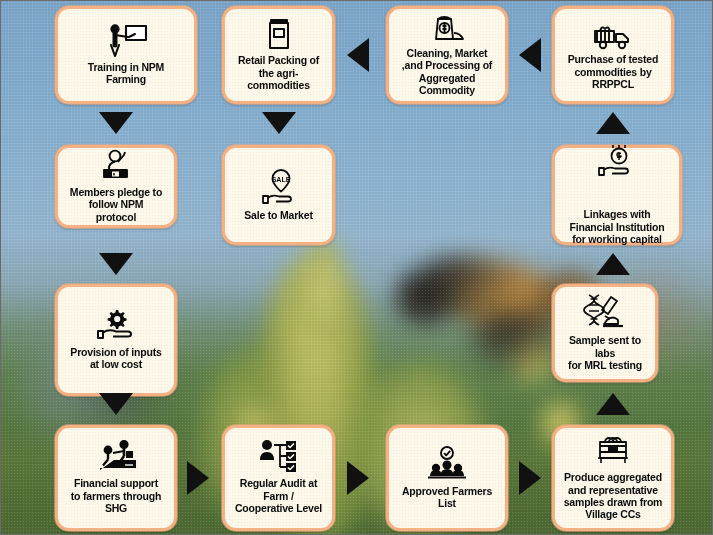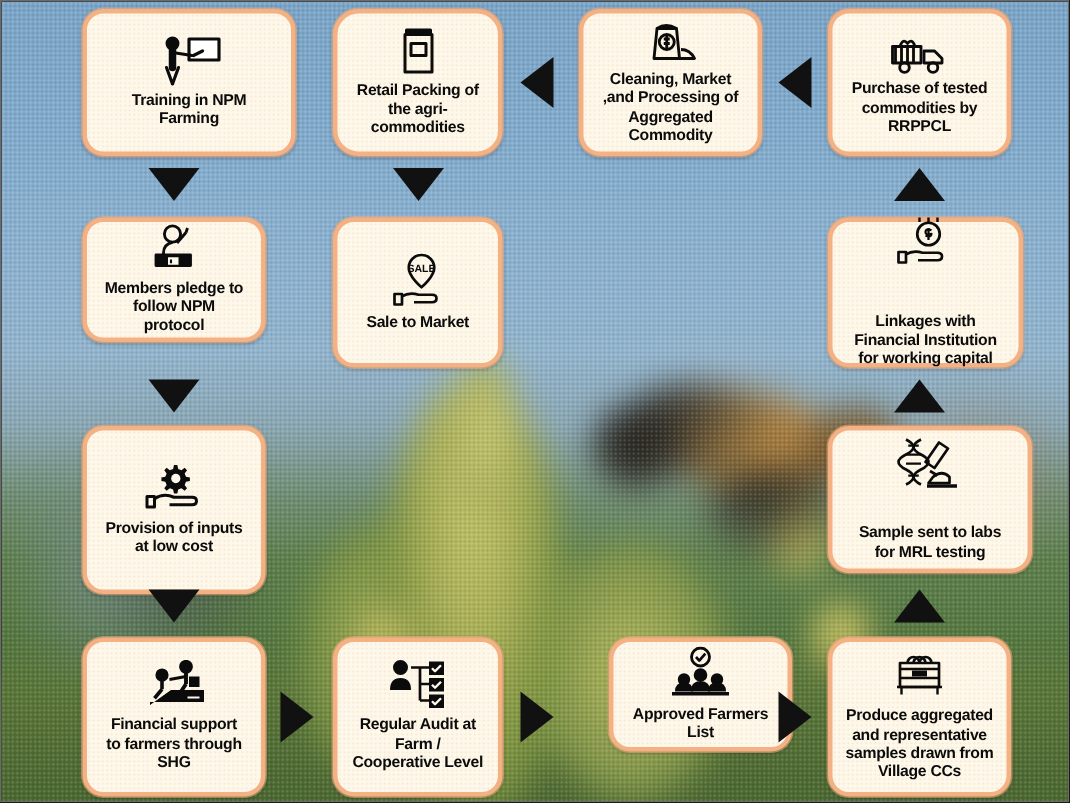--- a/index.html
+++ b/index.html
@@ -188,21 +188,21 @@
         <path d="M11 9 v12" stroke-width="5"></path>
         <path d="M11 11 L24 13"></path>
         <path d="M7 21 L11 32 M15 21 L11 32"></path>
         <path d="M25 13 L31 10"></path>
       </svg>
     </span>
     <div class="lbl">Training in NPM
 Farming</div>
   </div>
 
-  <div class="node" style="left:221px; top:5px;  width:113px; height:98px;border-radius:17px;">
+  <div class="node" style="left:221px; top:5px;  width:113px; height:98px;">
     <span class="ico">
       <svg width="30" height="34" viewBox="0 0 30 34" fill="none" stroke="#0b0b0b" stroke-width="2" stroke-linejoin="round">
         <path d="M7 3 h16 v1.5 h-16 z" fill="#0b0b0b"></path>
         <path d="M6 6 h18 v25 h-18 z"></path>
         <rect x="10" y="12" width="10" height="8"></rect>
       </svg>
     </span>
     <div class="lbl">Retail Packing of
 the agri-
 commodities</div>
@@ -291,21 +291,21 @@
         </g>
         <circle cx="23.2" cy="10" r="3.1" fill="#fdf8ec" stroke="none"></circle>
         <path d="M4 22 h5 v7 h-5 z"></path>
         <path d="M9 23.5 q6 -4 13 -1 h12 q3 0 3 2.5 t-3 2.5 h-15"></path>
       </svg>
     </span>
     <div class="lbl">Provision of inputs
 at low cost</div>
   </div>
 
-  <div class="node" style="left:551px; top:283px; width:136px; height:98px;justify-content:space-between;">
+  <div class="node" style="left:551px; top:283px; width:106px; height:98px;">
     <span class="ico">
       <svg width="48" height="38" viewBox="0 0 48 38" fill="none" stroke="#0b0b0b" stroke-width="1.8" stroke-linejoin="round">
         <path d="M8 2 q10 5 0 10 t0 10 q10 5 0 10"></path>
         <path d="M18 2 q-10 5 0 10 t0 10 q-10 5 0 10"></path>
         <path d="M9.5 6 h7 M8 12 h10 M8 18 h10 M9.5 26 h7" stroke-width="1.5"></path>
         <path d="M30 4 l6 4 -9 13 -6 -4 z"></path>
         <path d="M24 23 l5 3"></path>
         <path d="M26 27 q6 -5 11 0 v4 h-14 z"></path>
         <path d="M22 33 h20" stroke-width="2.2"></path>
       </svg>
@@ -344,21 +344,21 @@
         <path d="M30 16.5 l2 2 4 -4" stroke="#fdf8ec" stroke-width="1.6"></path>
         <rect x="28" y="23" width="10" height="9" fill="#0b0b0b" stroke="none"></rect>
         <path d="M30 27.5 l2 2 4 -4" stroke="#fdf8ec" stroke-width="1.6"></path>
       </svg>
     </span>
     <div class="lbl">Regular Audit at
 Farm /
 Cooperative Level</div>
   </div>
 
-  <div class="node" style="left:385px; top:424px; width:122px; height:76px;margin-left:20px;">
+  <div class="node" style="left:385px; top:424px; width:122px; height:106px;">
     <span class="ico">
       <svg width="46" height="36" viewBox="0 0 46 36" fill="none" stroke="#0b0b0b" stroke-width="1.9" stroke-linejoin="round">
         <circle cx="23" cy="7" r="6"></circle>
         <path d="M20 7 l2.2 2.4 4 -4.6" stroke-width="1.8"></path>
         <circle cx="23" cy="19" r="3.6" fill="#0b0b0b"></circle>
         <path d="M16.5 30 q0 -7 6.5 -7 t6.5 7 z" fill="#0b0b0b" stroke="none"></path>
         <circle cx="12" cy="22" r="3.2" fill="#0b0b0b"></circle>
         <path d="M6 30 q0 -6 6 -6 t6 6 z" fill="#0b0b0b" stroke="none"></path>
         <circle cx="34" cy="22" r="3.2" fill="#0b0b0b"></circle>
         <path d="M28 30 q0 -6 6 -6 t6 6 z" fill="#0b0b0b" stroke="none"></path>

